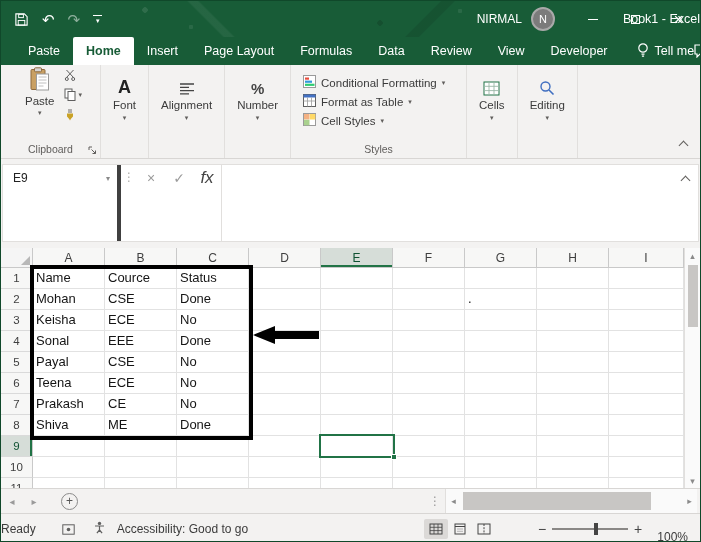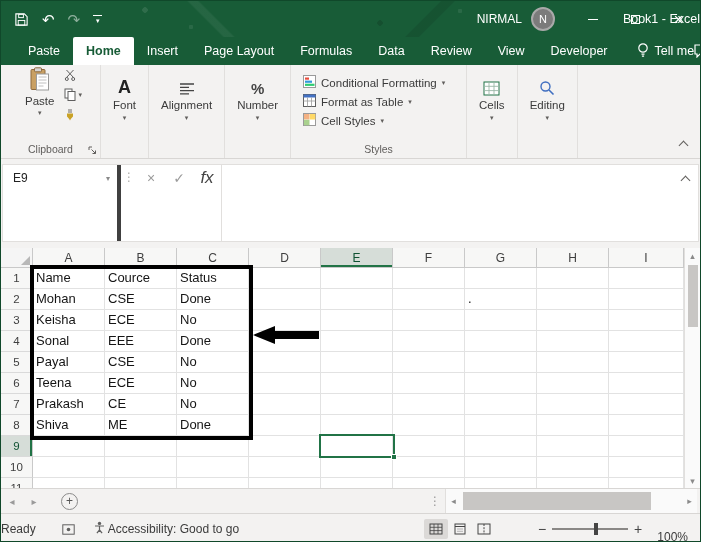--- a/index.html
+++ b/index.html
@@ -103,21 +103,21 @@
   .tabgrip{color:#9a9a9a;font-size:12px}
   .h-scroll{display:flex;align-items:center;width:252px;height:100%;background:#fafafa;border-left:1px solid #e1dfdd}
   .h-scroll .sarrow{width:15px;height:100%}
   .htrack{flex:1;height:100%;position:relative}
   .hthumb{position:absolute;left:2px;top:3px;bottom:3px;width:188px;background:#c8c6c4}
 
   
   .statusbar{flex:0 0 28px;background:#f3f2f1;border-top:1px solid #d8d6d4;display:flex;align-items:center;font-size:12px;color:#3b3b3b}
   .sb-mode{margin-left:0}
   .sb-macro{margin-left:26px;display:flex;align-items:center}
-  .sb-acc{margin-left:18px;display:flex;align-items:center;gap:2px}
+  .sb-acc{margin-left:18px;display:flex;align-items:center;gap:11px}
   .sb-spacer{flex:1}
   .view-icon{width:24px;height:20px;display:flex;align-items:center;justify-content:center;border-radius:2px}
   .view-icon.active{background:#dbd9d7}
   .view-last{margin-right:36px}
   .zoom-btn{width:20px;text-align:center;font-size:14px;color:#444}
   .zoom-slider{width:76px;height:14px;position:relative;display:flex;align-items:center}
   .ztrack{width:100%;height:2px;background:#8a8886}
   .zthumb{position:absolute;left:58%;top:50%;transform:translate(-50%,-50%);width:4px;height:12px;background:#444}
   .zoom-pct{margin:16px 12px 0 6px;min-width:34px;text-align:right}
 </style>

